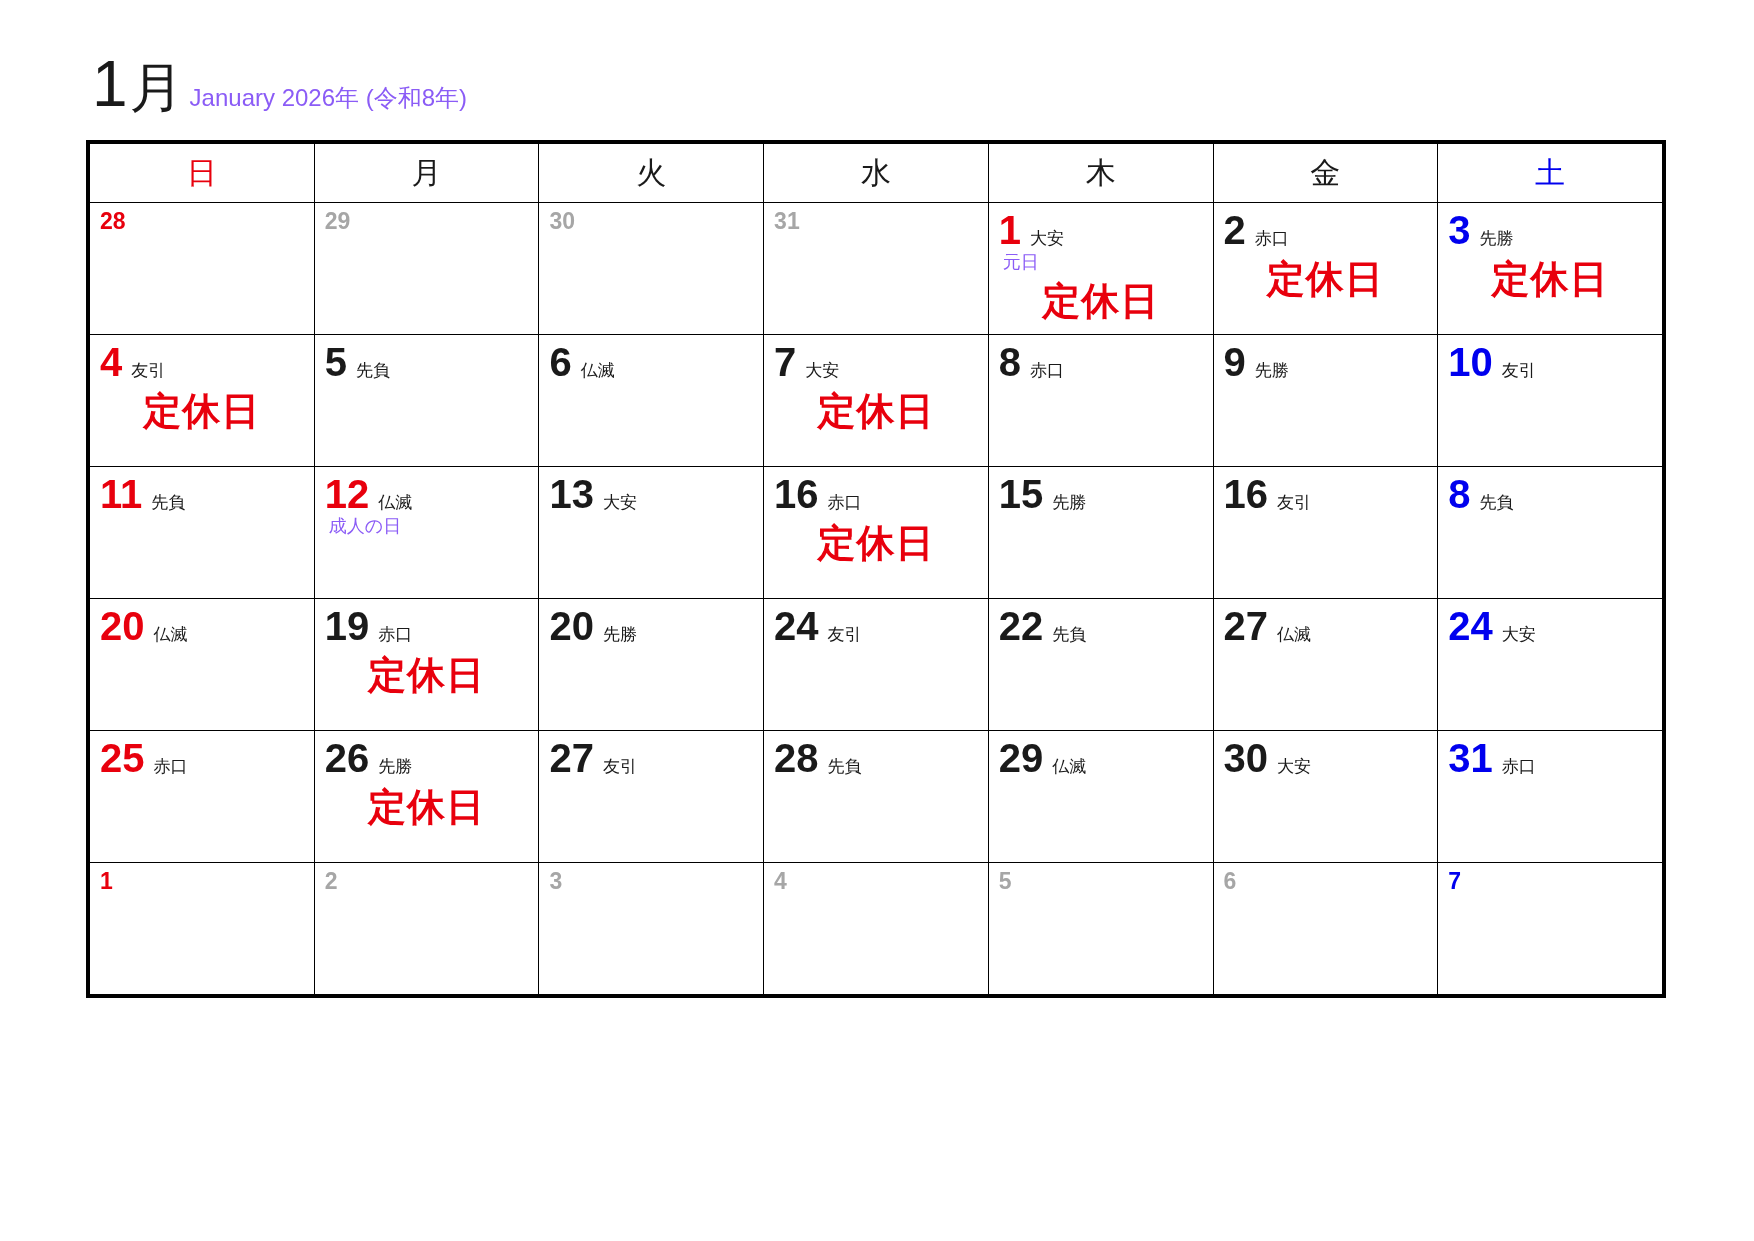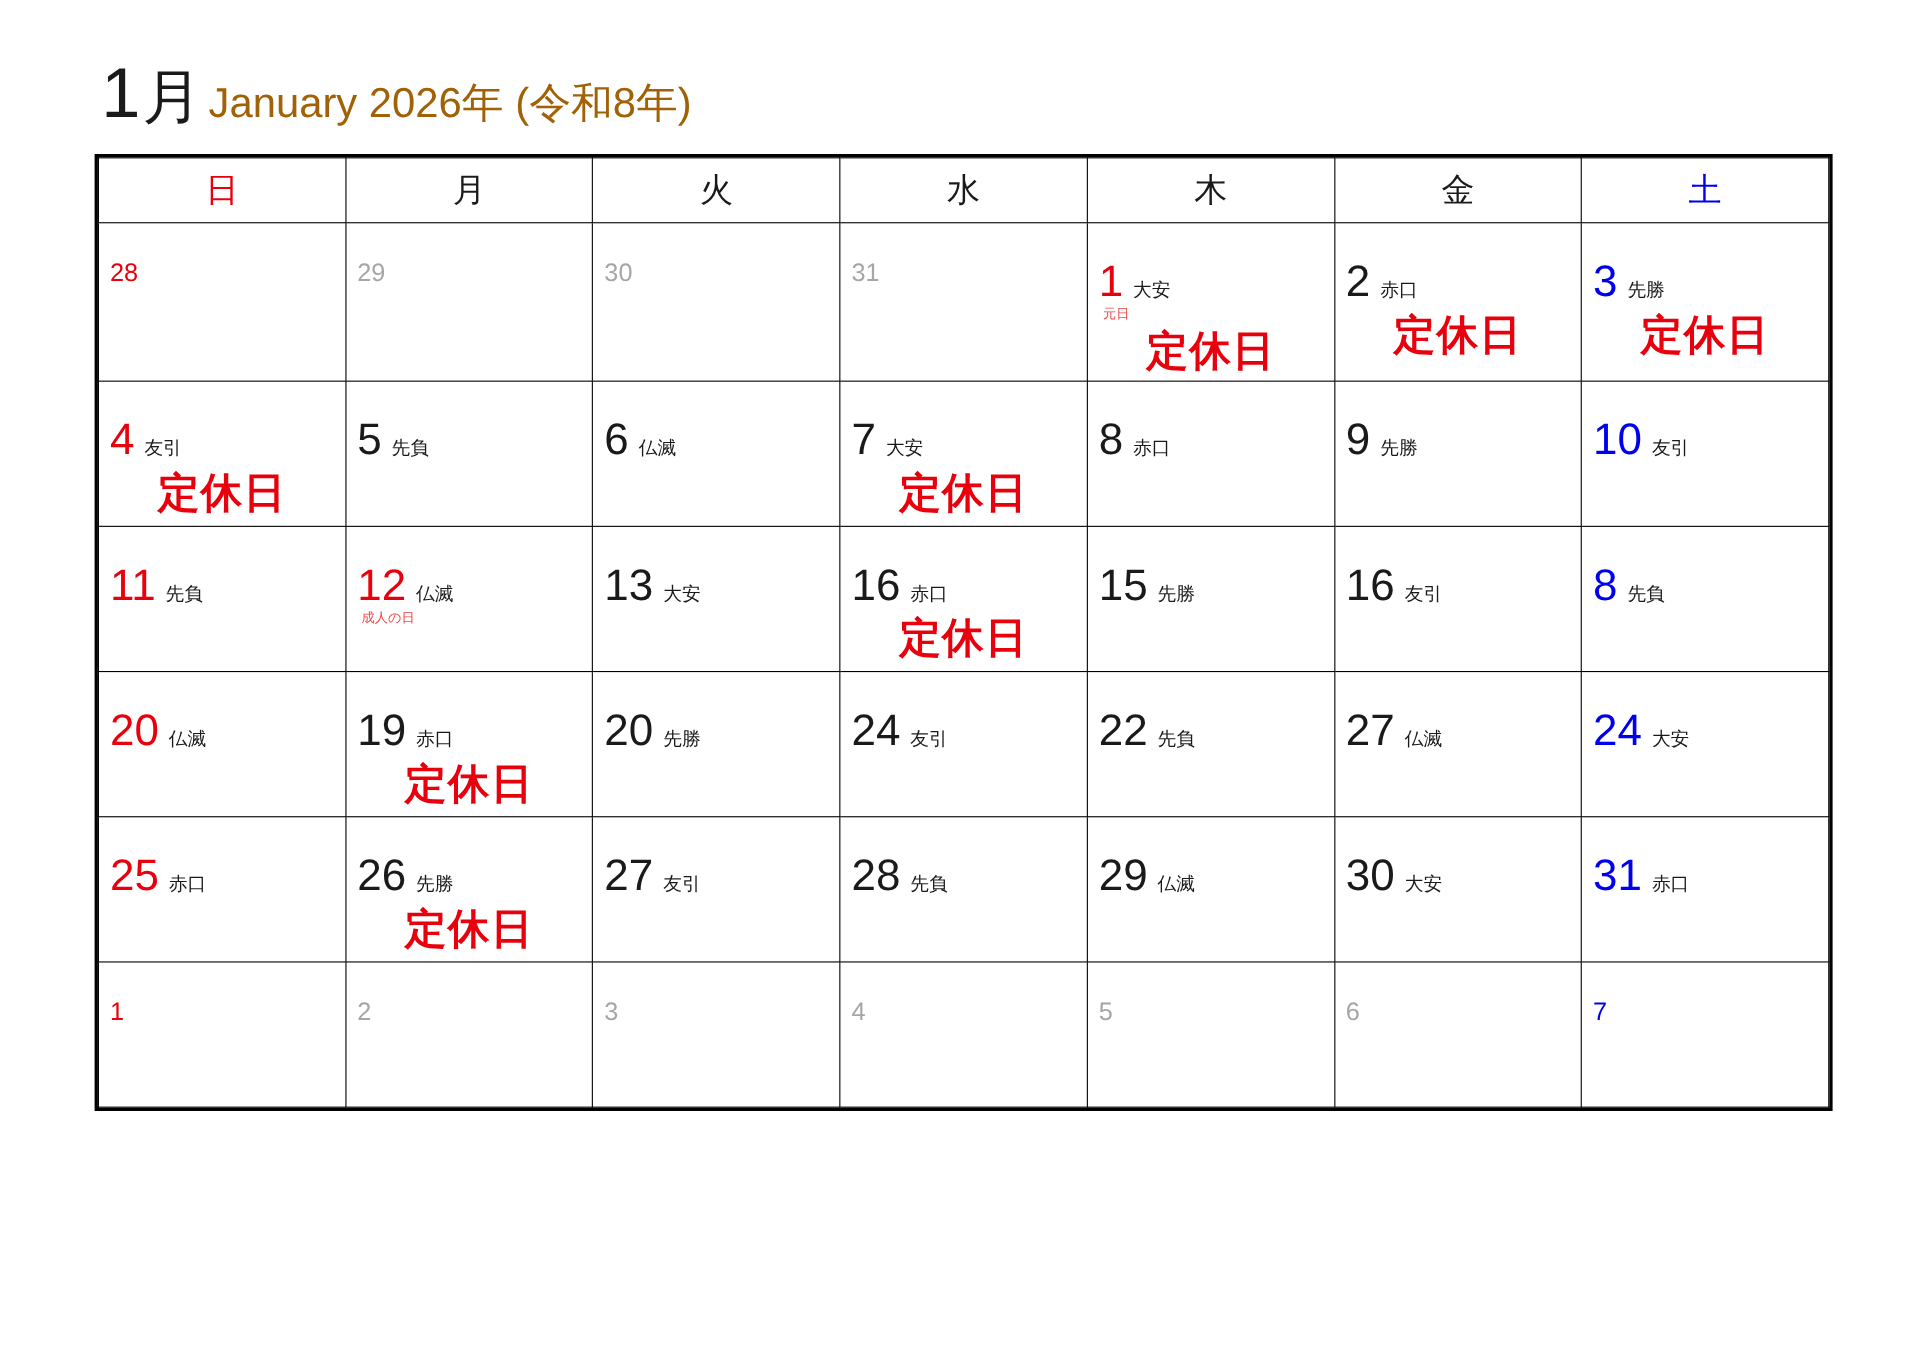--- a/index.html
+++ b/index.html
@@ -35,24 +35,24 @@
     color: #1a1a1a;
   }
   .title .month-kanji {
     font-size: 54px;
     line-height: 1;
     font-weight: 400;
     color: #1a1a1a;
     margin-left: 2px;
   }
   .title .month-en {
-    font-size: 38px;
+    font-size: 24px;
     line-height: 1;
     font-weight: 400;
-    color: #a16207;
+    color: #8b5cf6;
     margin-left: 6px;
   }
   .cal {
     position: absolute;
     left: 86px;
     top: 140px;
     width: 1580px;
     border: 3px solid #000;
     box-sizing: border-box;
   }
@@ -81,35 +81,34 @@
   .wd-nor { color: #1a1a1a; }
 
   .daytop {
     display: flex;
     align-items: baseline;
     white-space: nowrap;
   }
   .daynum {
     font-size: 40px;
     line-height: 1.05;
-    font-weight: 400;
-    margin-top: 26px;
+    font-weight: 700;
   }
   .daynum.out {
     font-size: 23px;
   }
   .rokuyo {
     font-size: 17px;
     margin-left: 9px;
     color: #1a1a1a;
     line-height: 1.1;
   }
   .holiday {
-    font-size: 12px;
-    color: #ef4444;
+    font-size: 18px;
+    color: #8b5cf6;
     margin-top: 2px;
     margin-left: 4px;
     line-height: 1.1;
   }
   .closed {
     font-size: 38px;
     font-weight: bold;
     color: #e8000d;
     text-align: center;
     margin-top: 8px;

